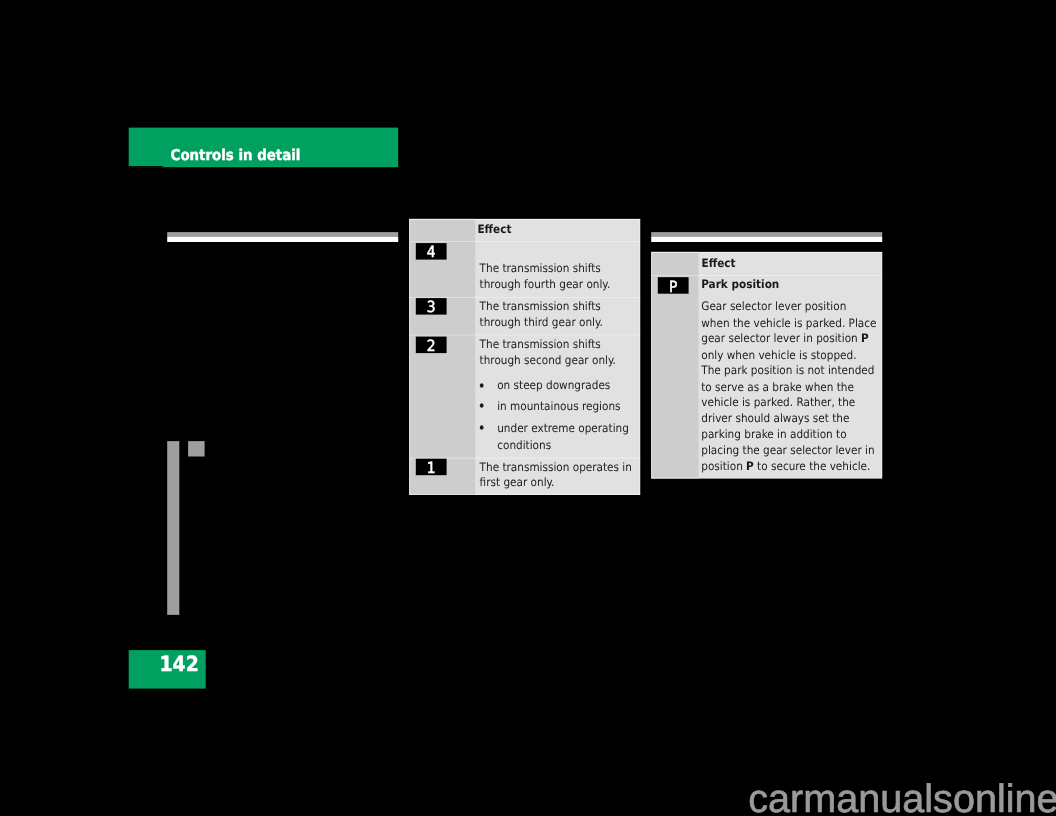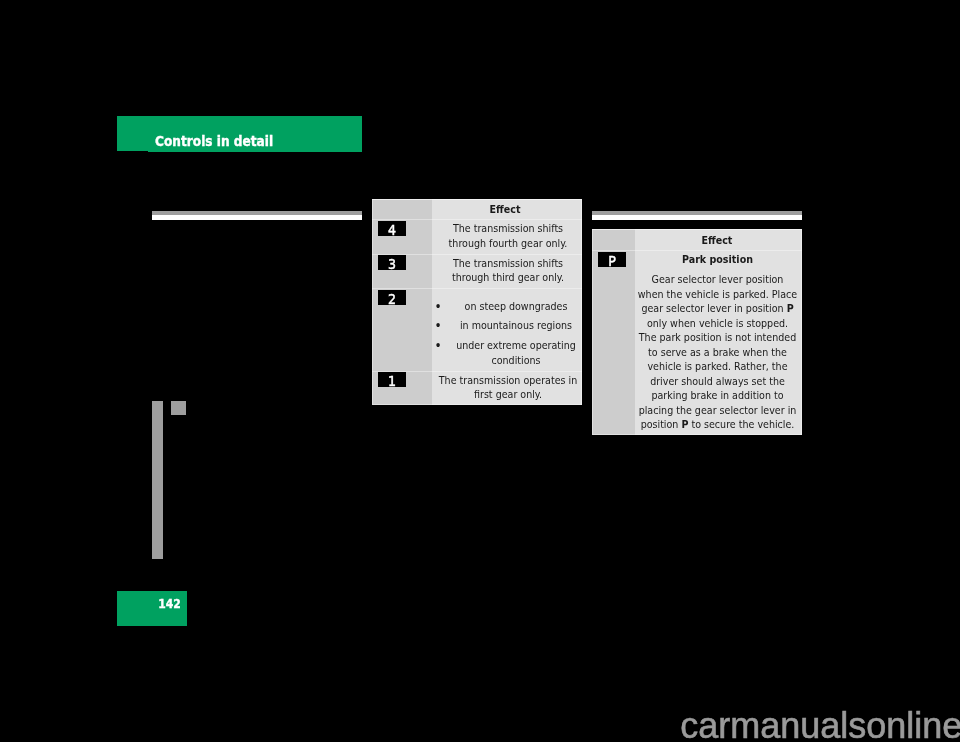--- a/index.html
+++ b/index.html
@@ -22,35 +22,35 @@
   
   .tbl{position:absolute;background:#e1e1e1;font-size:10.6px;color:#1a1a1a;
        font-family:"DejaVu Sans",sans-serif;font-stretch:condensed;line-height:14.5px;}
   .tbl .col0{position:absolute;left:0;top:0;bottom:0;background:#cdcdcd;}
   .tbl .edge{position:absolute;left:0;top:0;right:0;bottom:0;z-index:3;pointer-events:none;
        border:1px solid rgba(255,255,255,0.38);}
   .tbl .row{position:relative;display:flex;}
   .tbl .row{border-top:1px solid rgba(255,255,255,0.38);}
   .tbl > .row:first-child{border-top:0;}
   .tbl .c0{flex:0 0 auto;position:relative;z-index:2;}
-  .tbl .c1{flex:1 1 auto;position:relative;z-index:2;text-align:center;}
+  .tbl .c1{flex:1 1 auto;position:relative;z-index:2;}
   .badge{display:block;background:#000;color:#fff;font-weight:normal;
          text-align:center;font-size:14px;line-height:18.3px;height:15px;width:28px;
          -webkit-text-stroke:0.45px #fff;}
   .hdr{font-weight:bold;}
   p.para{margin:0;}
   p.para + p.para{margin-top:5.4px;}
   ul.bl{margin:8.3px 0 0 0;padding:0;list-style:none;}
   ul.bl li{position:relative;padding-left:16px;}
   ul.bl li + li{margin-top:5.25px;}
   ul.bl li .dot{position:absolute;left:-1.6px;top:0;font-size:13.5px;line-height:14.5px;}
 
   
   .pagenum{position:absolute;left:117px;top:590.8px;width:70px;height:35.2px;background:#00a160;}
-  .pagenum .n{position:absolute;right:6.3px;top:6.3px;color:#fff;font-weight:bold;font-size:12px;
+  .pagenum .n{position:absolute;right:6.3px;top:6.3px;color:#fff;font-weight:bold;font-size:19px;
        font-stretch:condensed;line-height:14px;-webkit-text-stroke:0.35px #ffffff;}
 
   
   .mark{position:absolute;background:#9e9e9e;}
 
   .wm{position:absolute;color:#9a9a9a;font-size:36px;font-family:"Liberation Sans",sans-serif;
        font-weight:normal;line-height:27px;-webkit-text-stroke:0.6px #9a9a9a;}
 </style>
 </head>
 <body>
@@ -79,37 +79,38 @@
     <div class="edge"></div>
     <div class="row" style="height:20.3px;">
       <div class="c0" style="width:60px;"></div>
       <div class="c1 hdr" style="padding:2px 6px 0 2px;">Effect</div>
     </div>
     <div id="lt-rows">
         <div class="row">
           <div class="c0" style="width: 60px; padding: 0.7px 0px 0px 6px;">
             <span class="badge">4</span>
           </div>
-          <div class="c1" style="padding: 1.1px 2px 3.4px 4px;">
+          <div class="c1" style="padding: 1.1px 2px 3.4px 4px; margin-top: 16px;">
             <p class="para">The transmission shifts through fourth gear only.</p>
           </div>
         </div>
         <div class="row">
           <div class="c0" style="width: 60px; padding: 0.7px 0px 0px 6px;">
             <span class="badge">3</span>
           </div>
           <div class="c1" style="padding: 1.1px 2px 3.4px 4px;">
             <p class="para">The transmission shifts through third gear only.</p>
           </div>
         </div>
         <div class="row">
           <div class="c0" style="width: 60px; padding: 0.7px 0px 0px 6px;">
             <span class="badge">2</span>
           </div>
           <div class="c1" style="padding: 1.1px 2px 3.4px 4px;">
+            <p class="para">The transmission shifts through second gear only.</p>
             <ul class="bl">
               <li><span class="dot">•</span><span>on steep downgrades</span></li>
               <li><span class="dot">•</span><span>in mountainous regions</span></li>
               <li><span class="dot">•</span><span>under extreme operating conditions</span></li>
             </ul>
           </div>
         </div>
         <div class="row">
           <div class="c0" style="width: 60px; padding: 0.7px 0px 0px 6px;">
             <span class="badge">1</span>

